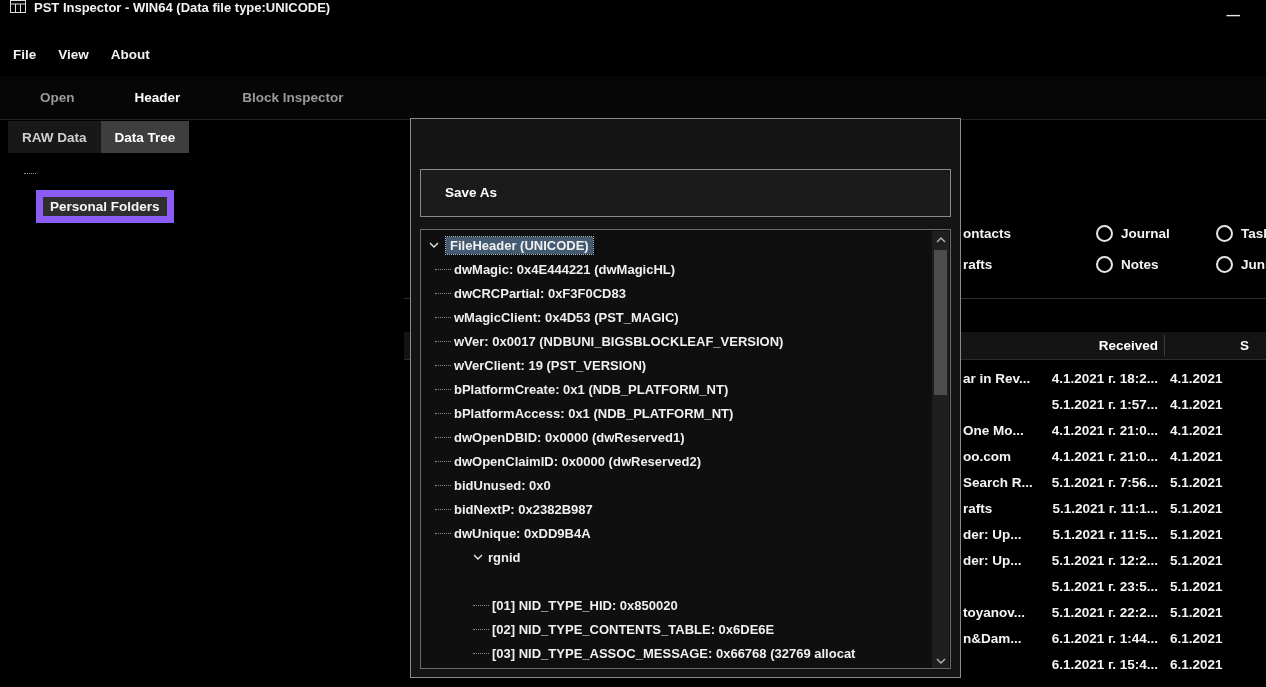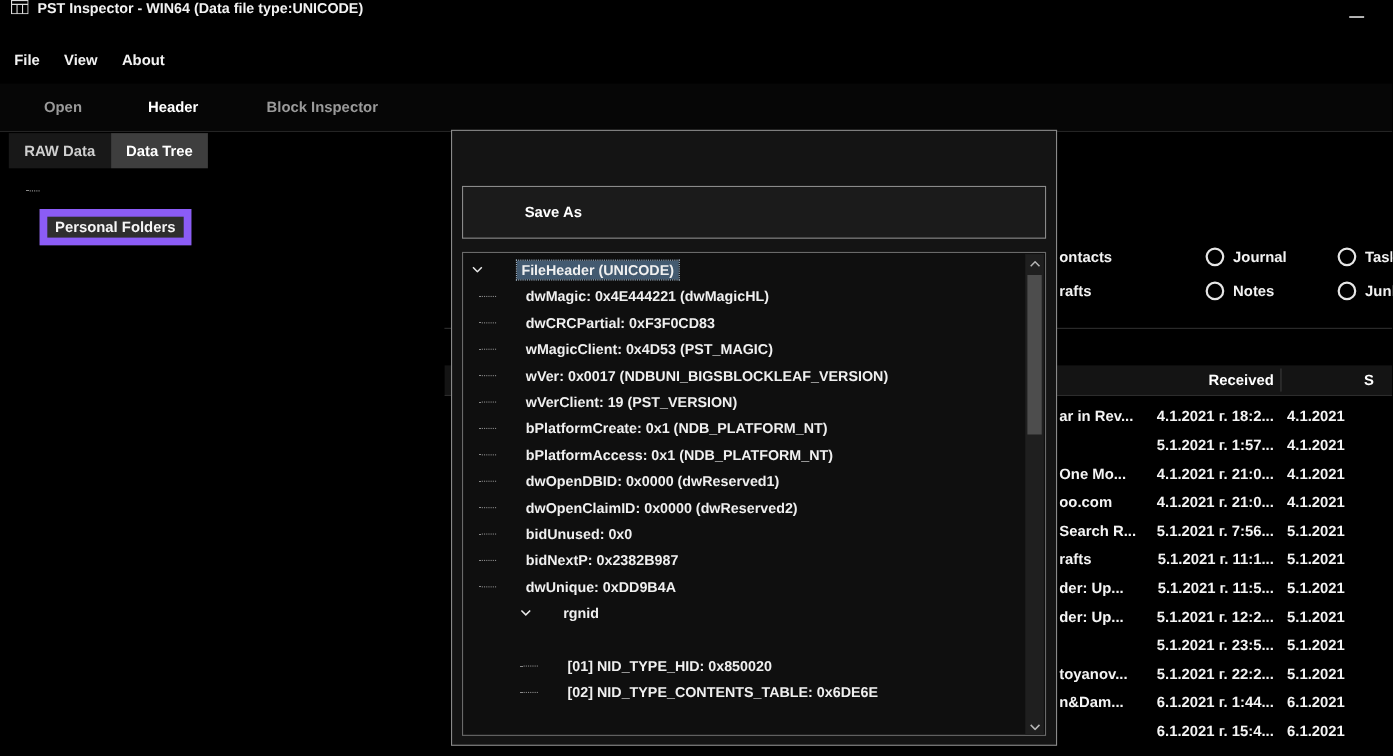--- a/index.html
+++ b/index.html
@@ -53,25 +53,25 @@
   .trow span{position:absolute;top:0;height:26px;line-height:26px;font-weight:600;color:#f4f4f4;white-space:nowrap;}
   .c-subject{left:559px;width:80px;overflow:hidden;}
   .c-received{left:640px;width:114px;text-align:right;}
   .c-sent{left:766px;width:100px;overflow:hidden;}
 
   
   .dialog{left:410px;top:118px;width:551px;height:560px;background:#141414;border:1px solid #8a8a8a;box-sizing:border-box;z-index:10;}
   .dlg-header{position:absolute;left:0;top:0;width:100%;height:42px;border-bottom:1px solid #333;box-sizing:border-box;}
   .dlg-title{position:absolute;left:8px;top:0;height:42px;line-height:42px;font-weight:700;font-size:14px;color:#fff;letter-spacing:.3px;}
   .dlg-close{position:absolute;right:10px;top:7px;width:28px;height:28px;text-align:center;line-height:26px;font-size:20px;color:#f0f0f0;cursor:default;}
-  .btn-saveas{position:absolute;left:9px;top:50px;width:531px;height:48px;background:#1b1b1b;border:1px solid #8a8a8a;box-sizing:border-box;color:#fff;font-weight:600;line-height:46px;padding-left:56px;}
+  .btn-saveas{position:absolute;left:9px;top:50px;width:531px;height:48px;background:#1b1b1b;border:1px solid #8a8a8a;box-sizing:border-box;color:#fff;font-weight:600;line-height:46px;padding-left:24px;}
   .tree-box{position:absolute;left:9px;top:110px;width:531px;height:440px;background:#0f0f0f;border:1px solid #6a6a6a;box-sizing:border-box;overflow:hidden;}
 
   .dtree-row{position:absolute;left:0;width:505px;height:24px;display:flex;align-items:center;white-space:nowrap;overflow:hidden;}
-  .dtree-row .lbl{font-size:13px;font-weight:600;color:#f0f0f0;margin-left:24px;}
+  .dtree-row .lbl{font-size:13px;font-weight:600;color:#f0f0f0;}
   .lvl0{padding-left:8px;}
   .lvl0 .chev{margin-right:7px;}
   .sel-label{background:#435a70;outline:1px dotted #a8bdd0;padding:1px 4px;}
   .lvl1{padding-left:14px;}
   .lvl2{padding-left:52px;}
   .lvl-exp1{padding-left:52px;}
   .lvl-exp1 .chev{margin-right:5px;}
   .stub{display:inline-block;width:16px;border-top:1px dotted #8a8a8a;margin-right:3px;flex:0 0 auto;}
 
   
@@ -281,20 +281,24 @@
           </span>
         <span class="lbl">rgnid</span>
       </div>
       <div class="dtree-row lvl2" style="top:363px;">
           <span class="stub"></span>
           <span class="lbl">[01] NID_TYPE_HID: 0x850020</span>
         </div>
       <div class="dtree-row lvl2" style="top:387px;">
           <span class="stub"></span>
           <span class="lbl">[02] NID_TYPE_CONTENTS_TABLE: 0x6DE6E</span>
+        </div>
+      <div class="dtree-row lvl2" style="top:411px;">
+          <span class="stub"></span>
+          <span class="lbl">[03] NID_TYPE_ASSOC_MESSAGE: 0x66768 (32769 allocat</span>
         </div>
 
       <div class="scrollbar">
         <div class="sb-up">
             <svg width="10" height="6" viewBox="0 0 10 6">
               <polyline points="1,5 5,1 9,5" fill="none" stroke="#b5b5b5" stroke-width="1.4"></polyline>
             </svg>
           </div>
         <div class="sb-thumb"></div>
         <div class="sb-down">

